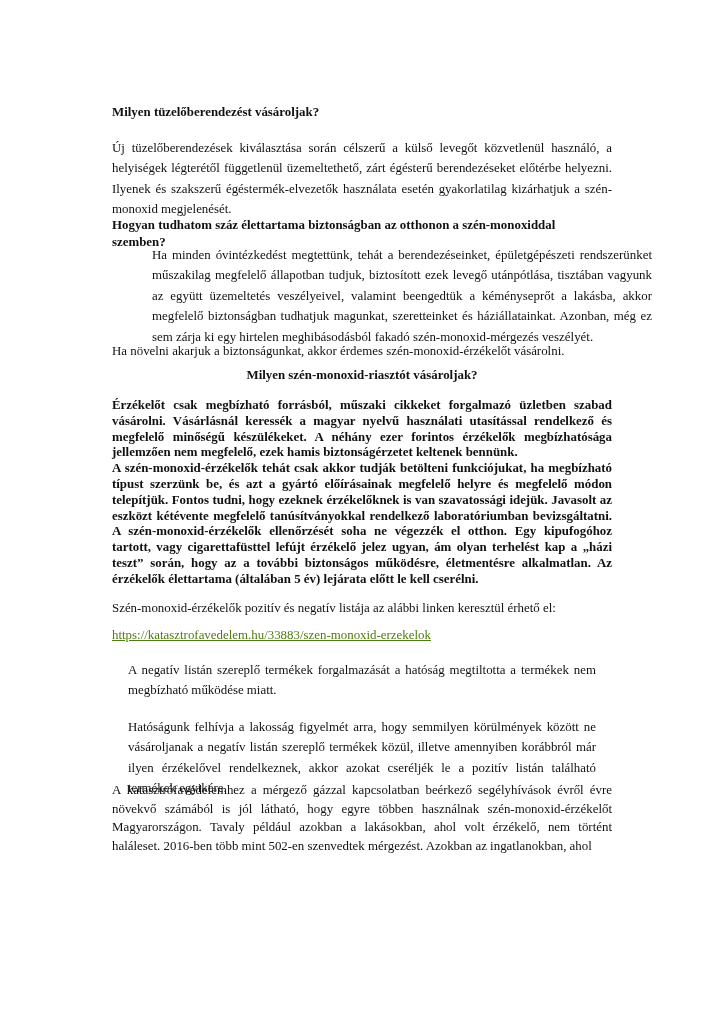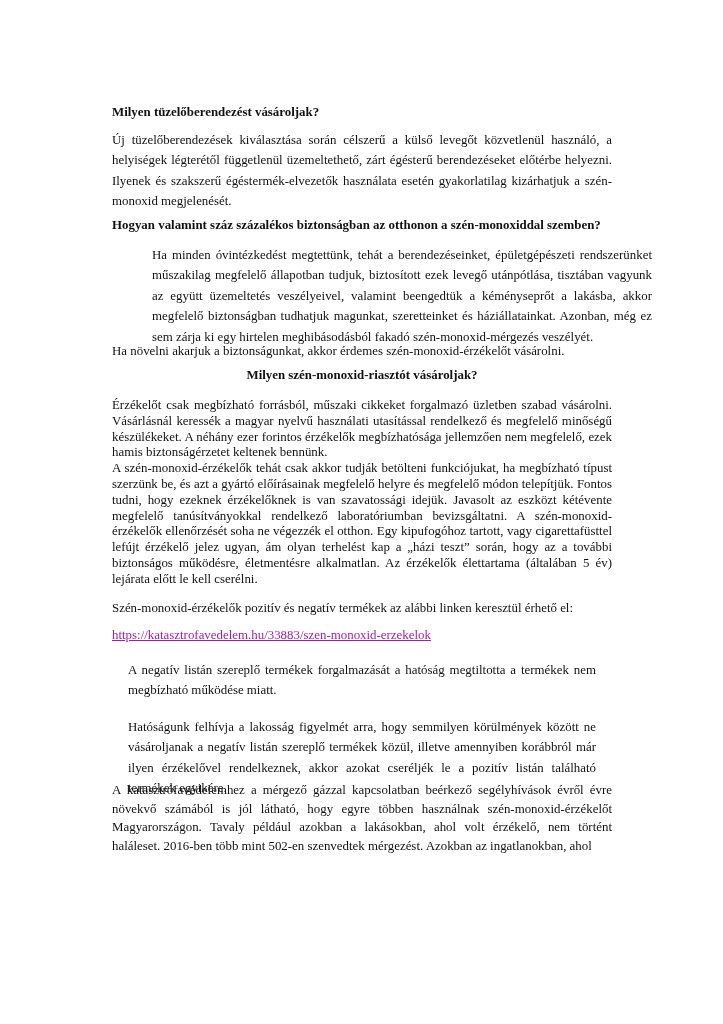--- a/index.html
+++ b/index.html
@@ -30,67 +30,68 @@
   }
   .para {
     text-align: justify;
     line-height: 20.4px;
   }
   .para p { margin: 16px; }
   .tight p {
     margin: 0;
     text-align: justify;
     line-height: 15.8px;
+    font-weight: bold;
   }
   .single { text-align: left; }
   .doc-link {
     display: block;
     line-height: 16px;
     text-decoration: underline;
     cursor: pointer;
   }
   
   .pos-h1   { top: 104px; }
-  .pos-p1   { top: 130px; }
+  .pos-p1   { top: 138px; }
   .pos-h2   { top: 217px; }
   .pos-p2   { top: 245px; margin-left: 40px; }
   .pos-p2b  { top: 341px; }
   .pos-h3   { top: 367px; text-align: center; }
   .pos-p3   { top: 398px; }
   .pos-label{ top: 598px; }
   .pos-link { top: 627px; }
   .pos-p56  { top: 644px; }
   .pos-h4   { top: 749px; }
   .pos-p7   { top: 781px; line-height: 18.6px; }
 </style>
 </head>
 <body>
 
 <div class="page">
 
   <h2 class="blk hd pos-h1">Milyen tüzelőberendezést vásároljak?</h2>
 
   <p class="blk para pos-p1">Új tüzelőberendezések kiválasztása során célszerű a külső levegőt közvetlenül használó, a helyiségek légterétől függetlenül üzemeltethető, zárt égésterű berendezéseket előtérbe helyezni. Ilyenek és szakszerű égéstermék-elvezetők használata esetén gyakorlatilag kizárhatjuk a szén-monoxid megjelenését.</p>
 
-  <h2 class="blk hd pos-h2">Hogyan valamint száz százalékos biztonságban az otthonon a szén-monoxiddal szemben?</h2>
+  <h2 class="blk hd pos-h2">Hogyan tudhatom száz élettartama biztonságban az otthonon a szén-monoxiddal szemben?</h2>
 
   <p class="blk para pos-p2">Ha minden óvintézkedést megtettünk, tehát a berendezéseinket, épületgépészeti rendszerünket műszakilag megfelelő állapotban tudjuk, biztosított ezek levegő utánpótlása, tisztában vagyunk az együtt üzemeltetés veszélyeivel, valamint beengedtük a kéményseprőt a lakásba, akkor megfelelő biztonságban tudhatjuk magunkat, szeretteinket és háziállatainkat. Azonban, még ez sem zárja ki egy hirtelen meghibásodásból fakadó szén-monoxid-mérgezés veszélyét.</p>
 
   <p class="blk para pos-p2b single">Ha növelni akarjuk a biztonságunkat, akkor érdemes szén-monoxid-érzékelőt vásárolni.</p>
 
   <h2 class="blk hd pos-h3">Milyen szén-monoxid-riasztót vásároljak?</h2>
 
   <div class="blk tight pos-p3">
     <p>Érzékelőt csak megbízható forrásból, műszaki cikkeket forgalmazó üzletben szabad vásárolni. Vásárlásnál keressék a magyar nyelvű használati utasítással rendelkező és megfelelő minőségű készülékeket. A néhány ezer forintos érzékelők megbízhatósága jellemzően nem megfelelő, ezek hamis biztonságérzetet keltenek bennünk.</p>
     <p>A szén-monoxid-érzékelők tehát csak akkor tudják betölteni funkciójukat, ha megbízható típust szerzünk be, és azt a gyártó előírásainak megfelelő helyre és megfelelő módon telepítjük. Fontos tudni, hogy ezeknek érzékelőknek is van szavatossági idejük. Javasolt az eszközt kétévente megfelelő tanúsítványokkal rendelkező laboratóriumban bevizsgáltatni. A szén-monoxid-érzékelők ellenőrzését soha ne végezzék el otthon. Egy kipufogóhoz tartott, vagy cigarettafüsttel lefújt érzékelő jelez ugyan, ám olyan terhelést kap a „házi teszt” során, hogy az a további biztonságos működésre, életmentésre alkalmatlan. Az érzékelők élettartama (általában 5 év) lejárata előtt le kell cserélni.</p>
   </div>
 
-  <p class="blk para pos-label single">Szén-monoxid-érzékelők pozitív és negatív termékek az alábbi linken keresztül érhető el:</p>
+  <p class="blk para pos-label single">Szén-monoxid-érzékelők pozitív és negatív listája az alábbi linken keresztül érhető el:</p>
 
-  <a class="blk doc-link pos-link" href="#" style="color: #a21caf;">https://katasztrofavedelem.hu/33883/szen-monoxid-erzekelok</a>
+  <a class="blk doc-link pos-link" href="#" style="color: #4d7c0f;">https://katasztrofavedelem.hu/33883/szen-monoxid-erzekelok</a>
 
   <div class="blk para pos-p56">
     <p>A negatív listán szereplő termékek forgalmazását a hatóság megtiltotta a termékek nem megbízható működése miatt.</p>
     <p>Hatóságunk felhívja a lakosság figyelmét arra, hogy semmilyen körülmények között ne vásároljanak a negatív listán szereplő termékek közül, illetve amennyiben korábbról már ilyen érzékelővel rendelkeznek, akkor azokat cseréljék le a pozitív listán található termékek egyikére.</p>
   </div>
 
 
   <p class="blk para pos-p7">A katasztrófavédelemhez a mérgező gázzal kapcsolatban beérkező segélyhívások évről évre növekvő számából is jól látható, hogy egyre többen használnak szén-monoxid-érzékelőt Magyarországon. Tavaly például azokban a lakásokban, ahol volt érzékelő, nem történt haláleset. 2016-ben több mint 502-en szenvedtek mérgezést. Azokban az ingatlanokban, ahol</p>
 
 </div>

